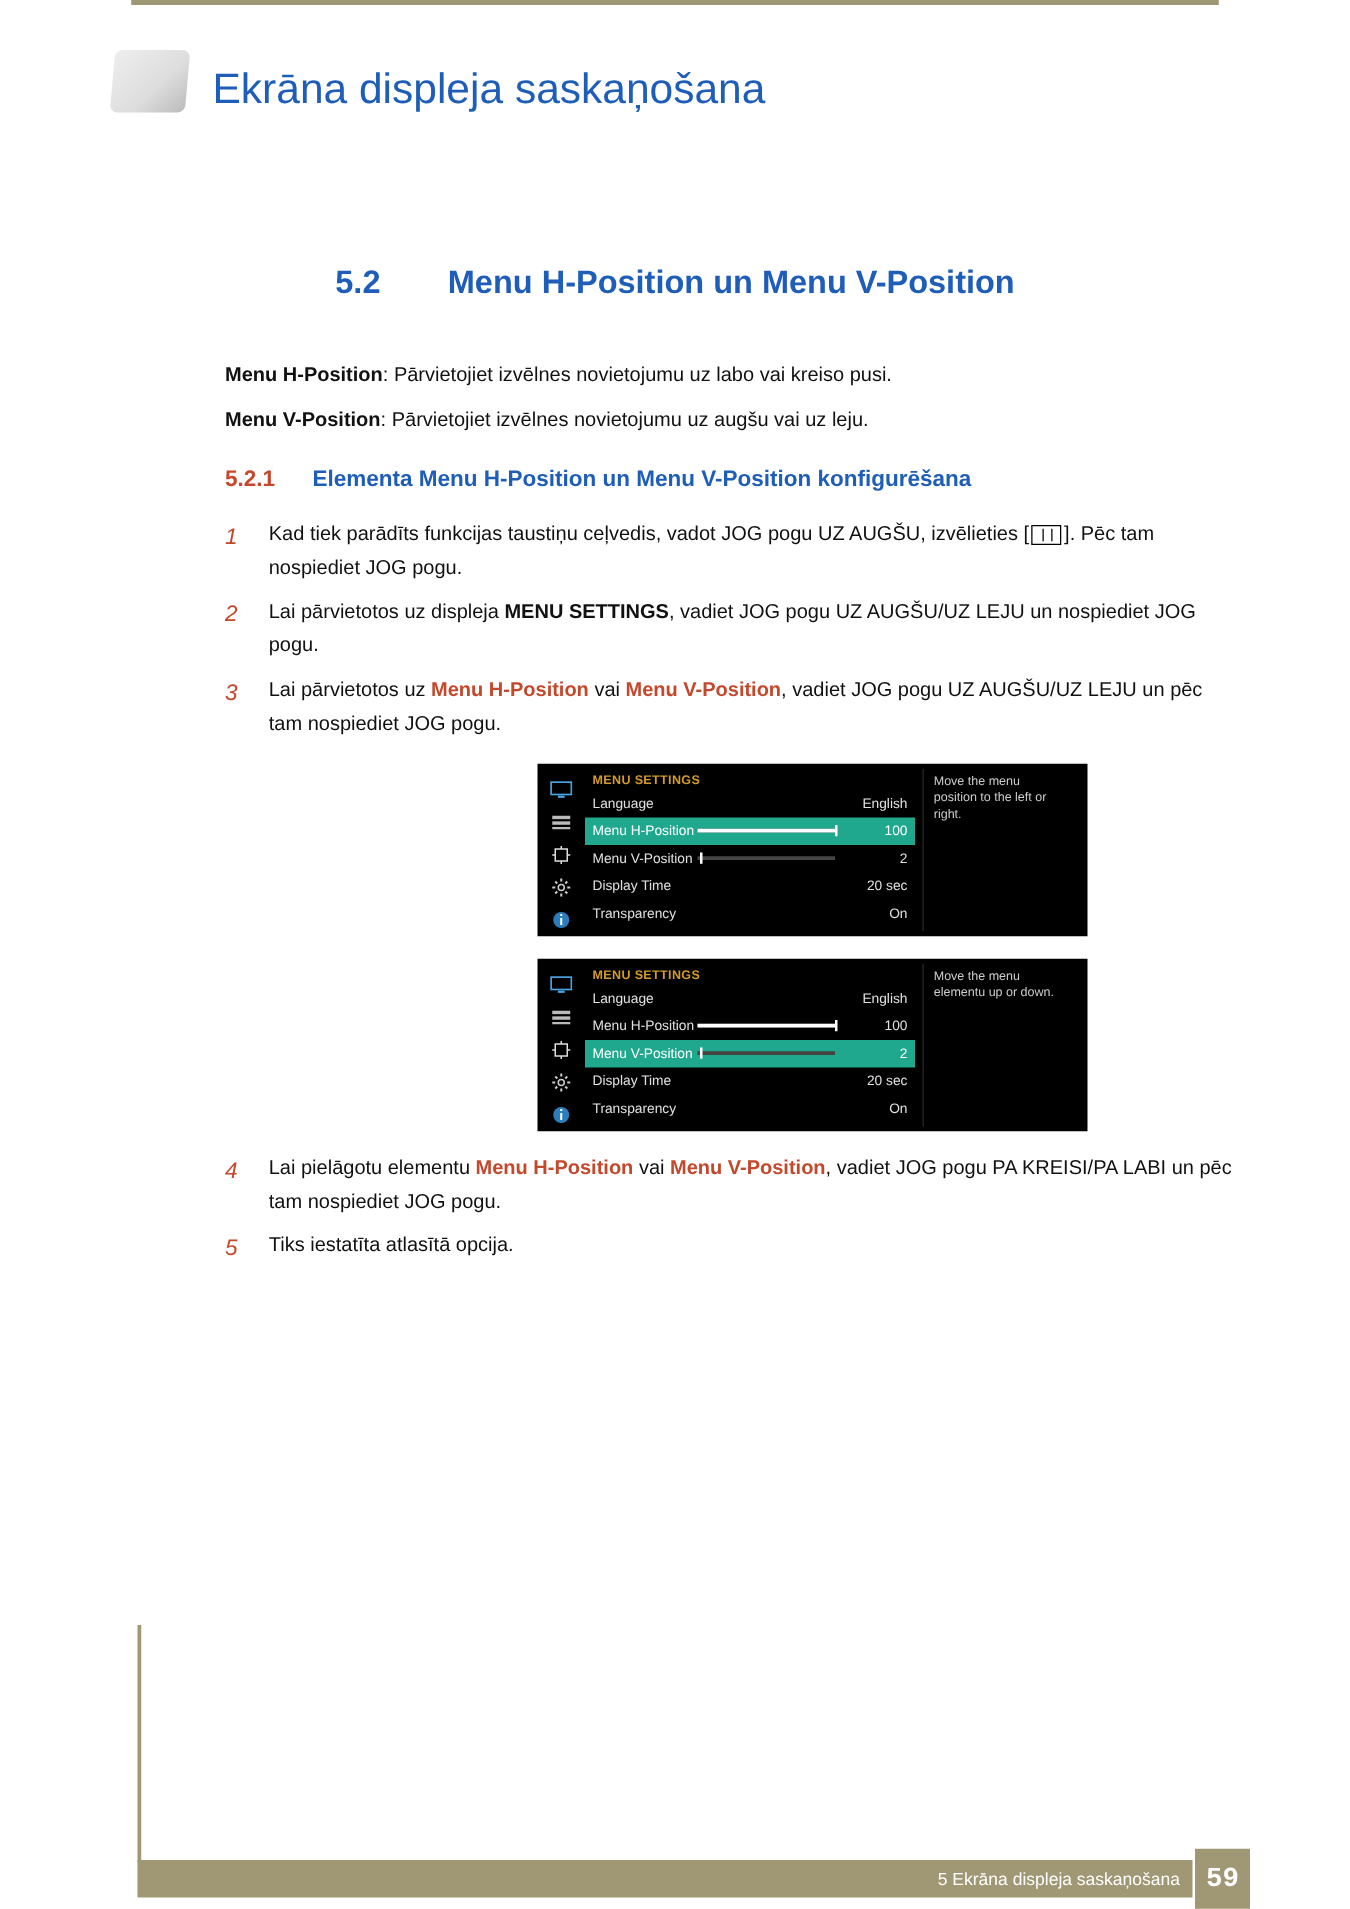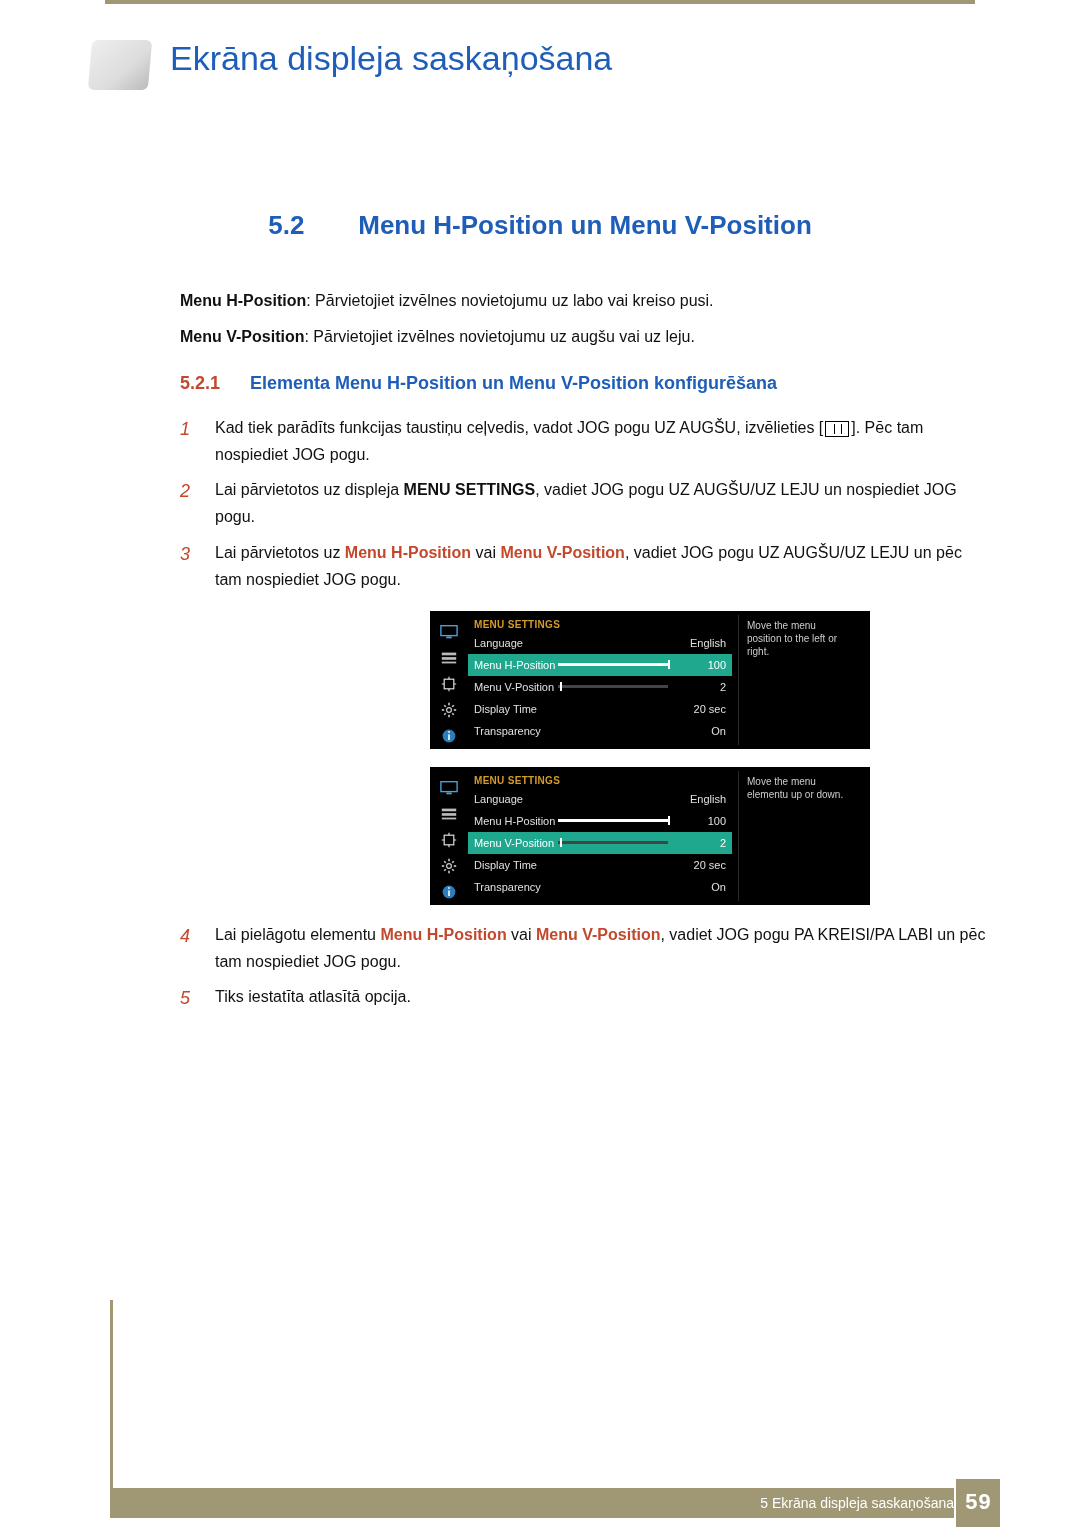--- a/index.html
+++ b/index.html
@@ -18,21 +18,21 @@
     background: #a09775;
   }
   .content {
     position: absolute;
     top: 0; left: 0; right: 0;
     padding: 0 90px;
   }
   .chapter-title-row {
     margin-top: 40px;
     display: flex;
-    align-items: flex-start;
+    align-items: flex-end;
   }
   .chapter-badge {
     width: 60px; height: 50px;
     position: relative;
     flex-shrink: 0;
     margin-right: 20px;
   }
   .chapter-badge .bg {
     position: absolute; inset: 0;
     background: linear-gradient(135deg, #eee 0%, #ddd 60%, #bbb 100%);
@@ -209,21 +209,21 @@
   }
   .footer-stripe {
     height: 30px;
     background: #a09775;
     flex: 1;
     margin-left: 110px;
     margin-right: 2px;
     display: flex;
     align-items: center;
     justify-content: flex-end;
-    padding-right: 0;
+    padding-right: 10px;
     color: #fff;
     font-size: 14px;
   }
   .footer-page {
     width: 44px; height: 48px;
     background: #a09775;
     color: #fff;
     display: flex; align-items: center; justify-content: center;
     font-size: 22px; font-weight: bold; font-family: Liberation Mono, monospace;
   }

